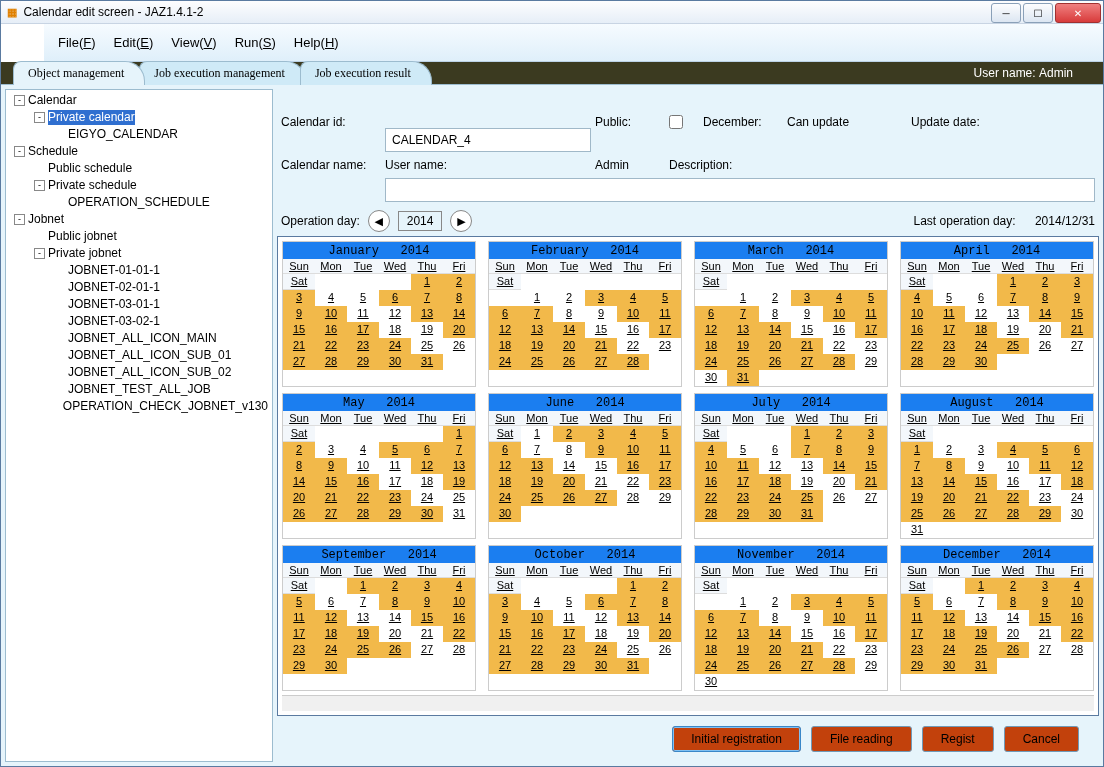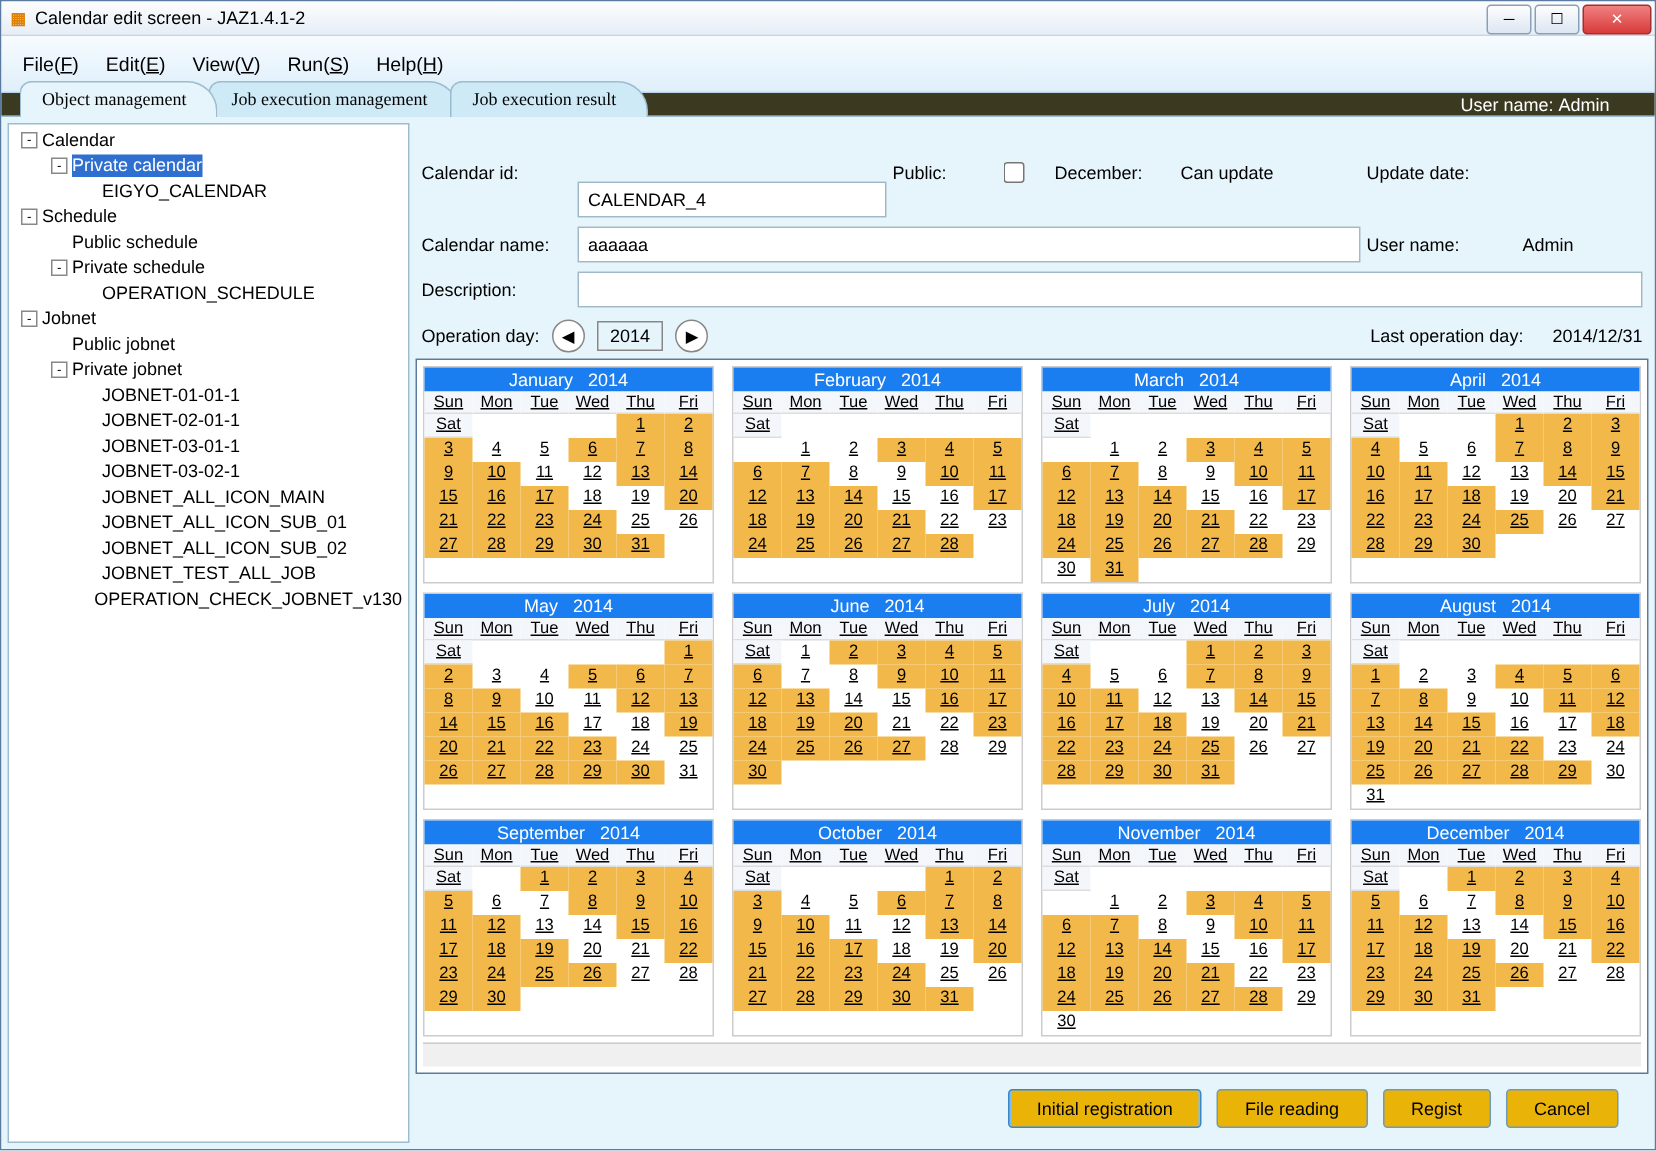--- a/index.html
+++ b/index.html
@@ -3,21 +3,21 @@
 <meta charset="utf-8">
 <style>
 * { box-sizing: border-box; margin: 0; padding: 0; font-family: "Segoe UI", Arial, sans-serif; }
 body { background: #e8f4fb; overflow: hidden; }
 .window { width: 1104px; height: 767px; border: 1px solid #5a7aa0; background: #fff; display: flex; flex-direction: column; }
 .titlebar { height: 28px; background: linear-gradient(#fdfdfe,#e6eef7); display: flex; align-items: center; justify-content: space-between; border-bottom: 1px solid #c8d4e3; }
 .titlebar .left { display: flex; align-items: center; gap: 6px; padding-left: 6px; font-size: 12px; color: #000; }
 .titlebar .btns { display: flex; }
 .titlebar .btn { width: 30px; height: 20px; margin: 2px 2px 0 0; border: 1px solid #8aa0b8; border-radius: 3px; display: flex; align-items: center; justify-content: center; font-size: 10px; background: linear-gradient(#fdfdfe,#dce6f2); cursor: pointer; }
 .titlebar .btn.close { background: linear-gradient(#f08080,#d83b3b); border-color: #a03030; color: #fff; width: 46px; }
-.menubar { height: 38px; background: linear-gradient(#f6fbff,#dfeffa); display: flex; align-items: center; gap: 2px; padding: 12px 6px; font-size: 13px; border-bottom: 1px solid #bcd2e6; }
+.menubar { height: 38px; background: linear-gradient(#f6fbff,#dfeffa); display: flex; align-items: center; gap: 2px; padding: 12px 6px; font-size: 13px; border-bottom: 1px solid #bcd2e6; margin-left: 43px; }
 .menubar .mitem { padding: 2px 8px; cursor: pointer; border-radius: 2px; }
 .menubar .mn { text-decoration: underline; }
 .banner { height: 48px; background: #3b3a20; color: #fff; display: flex; align-items: center; justify-content: flex-end; padding: 0 30px; font-size: 12px; position: relative; }
 .tabs { position: absolute; bottom: -1px; left: 12px; display: flex; gap: 0; }
 .tab { font-size: 12px; padding: 4px 20px 4px 14px; background: #cfeaf7; border: 1px solid #9cbccf; border-bottom: none; border-radius: 8px 20px 0 0; margin-right: -6px; cursor: pointer; color: #000; font-family: Liberation Serif, serif; }
 .tab.active { background: #e6f4fb; position: relative; z-index: 2; }
 .content { flex: 1; display: flex; background: #e6f4fb; border-top: 1px solid #9cbccf; }
 .sidebar { width: 268px; border: 1px solid #9cbccf; margin: 4px; background: #fff; overflow: auto; font-size: 12px; }
 .tree { padding: 2px; }
 .tree .node { white-space: nowrap; padding: 1px 2px; display: flex; align-items: center; line-height: 15px; }
@@ -30,28 +30,28 @@
 .form input[type=text] { border: 1px solid #a0b8c8; padding: 3px 6px; font-size: 12px; height: 24px; }
 .form input[type=checkbox] { width: 14px; height: 14px; }
 .oprow { display: flex; align-items: center; margin-top: 6px; font-size: 12px; padding: 0 4px; gap: 8px; text-align: center; }
 .oprow .navbtn { width: 22px; height: 22px; border: 1px solid #888; border-radius: 11px; background: #fff; cursor: pointer; display: flex; align-items: center; justify-content: center; font-size: 11px; }
 .oprow .year { border: 1px solid #888; padding: 2px 8px; font-size: 12px; }
 .oprow .spacer { flex: 1; }
 .calwrap { flex: 1; border: 1px solid #5a7aa0; margin-top: 4px; padding: 4px; background: #fff; overflow: auto; }
 .months { display: grid; grid-template-columns: repeat(4, 1fr); gap: 6px 12px; }
 .month { border: 1px solid #ccc; }
 .mhdr { background: #1b7ef0; color: #000; font-weight: normal; font-size: 12px; text-align: center; padding: 1px 0; }
-.mhdr span { color: #ffffff; }
+.mhdr span { color: #000000; font-family: Liberation Mono, monospace; }
 .dgrid { display: grid; grid-template-columns: repeat(6, 1fr); font-size: 11px; text-decoration: underline; }
 .dgrid .dh { text-align: center; background: #f3f7fb; padding: 1px 0; border-bottom: 1px solid #ddd; }
 .dgrid .dc { text-align: center; padding: 1px 0; height: 16px; }
 .dgrid .dc.op { background: #f2b94a; }
 .scrollx { height: 16px; border-top: 1px solid #ccc; background: #f0f0f0; margin-top: 4px; }
 .btnrow { display: flex; justify-content: flex-end; gap: 10px; padding: 10px 20px; }
-.btnrow button { padding: 5px 18px; font-size: 12px; border: 1px solid #6f9ab8; border-radius: 3px; background: #eab308; cursor: pointer; }
+.btnrow button { padding: 5px 18px; font-size: 12px; border: 1px solid #6f9ab8; border-radius: 3px; background: #c2410c; cursor: pointer; }
 .btnrow button.primary { border: 1px solid #3a87c8; box-shadow: 0 0 0 1px #7fc0f2 inset; }
 </style>
 </head>
 <body>
 
 <div class="window">
   <div class="titlebar">
     <div class="left">
       <span style="color:#e08000;font-weight:bold;font-size:11px">▦</span>
       <span>Calendar edit screen - JAZ1.4.1-2</span>
@@ -187,21 +187,20 @@
         <label>Calendar id:</label>
         <input type="text" style="grid-column: 2 / 3; max-width: 250px; margin-top: 37px;" value="CALENDAR_4">
         <label>Public:</label>
         <input type="checkbox" style="">
         <label>December:</label>
         <span>Can update</span>
         <label>Update date:</label>
         <span></span>
 
         <label>Calendar name:</label>
-        <input type="text" style="grid-column: 2 / 7;" value="aaaaaa">
         <label>User name:</label>
         <span>Admin</span>
 
         <label>Description:</label>
         <input type="text" style="grid-column: 2 / 9;" value="">
       </div>
 
       <div class="oprow">
         <span>Operation day:</span>
         <div class="navbtn">◀</div>

